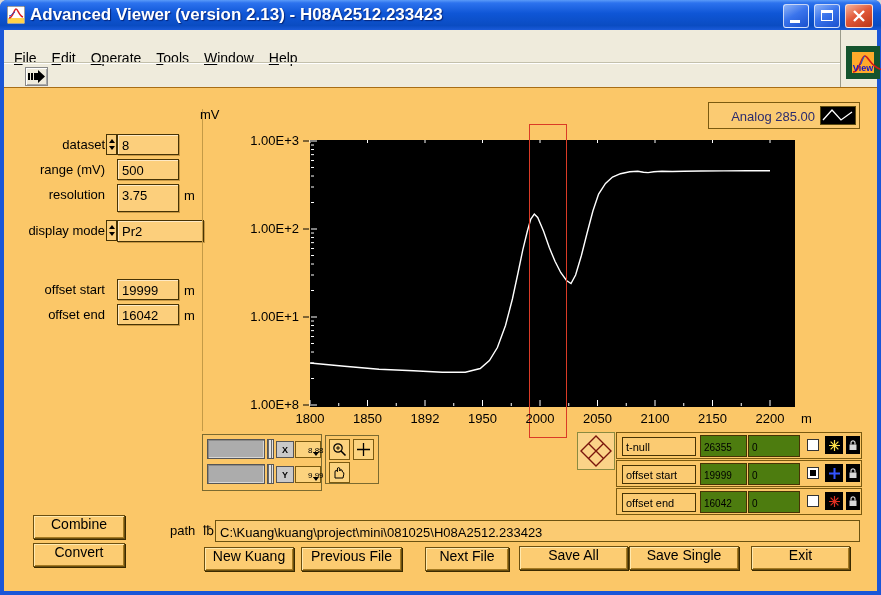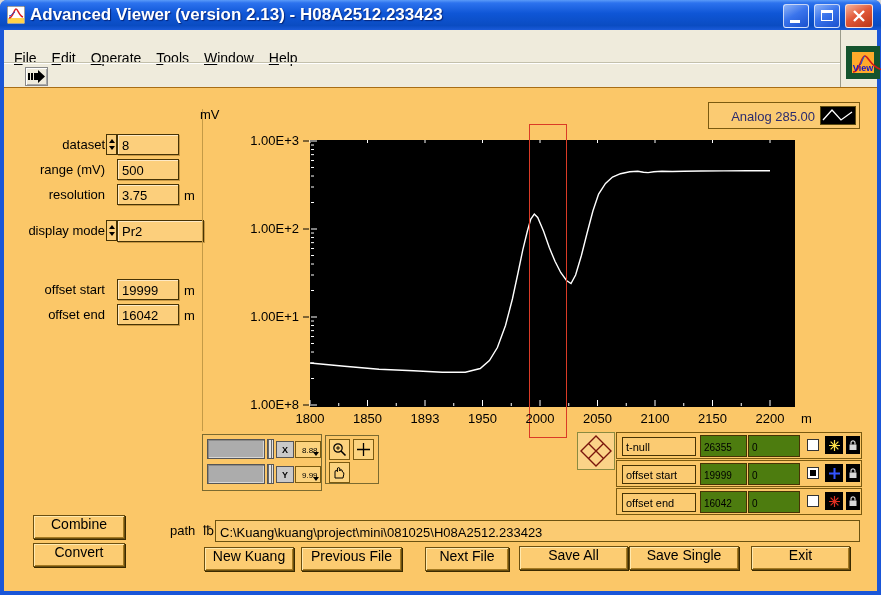--- a/index.html
+++ b/index.html
@@ -69,21 +69,21 @@
     border:1px solid #8a8a40;}
   
   #palette{left:198px;top:346px;width:120px;height:57px;border:1px solid #7a6a30;}
   .gray-box{position:absolute;width:58px;height:20px;background:#ACACAC;
     border:1px solid #555;box-shadow:inset 1px 1px 0 #8a8a8a,inset -1px -1px 0 #d6d6d6;}
   .stripe-box{position:absolute;width:7px;height:20px;
     background:repeating-linear-gradient(90deg,#6a6a6a 0 1px,#e2e2e2 1px 3px);border:1px solid #555;}
   .axis-btn{position:absolute;width:18px;height:17px;background:#C9C9C9;border:1px solid #555;
     font-size:9px;font-weight:bold;text-align:center;padding-top:3px;color:#000;}
   .fmt-box{position:absolute;width:26px;height:17px;background:#FCD37E;border:1px solid #7a5a10;
-    font-size:8px;color:#000;padding:4px 0 0 6px;}
+    font-size:8px;color:#000;padding:4px 0 0 12px;}
   .fmt-box .dn{position:absolute;right:1px;bottom:1px;width:0;height:0;
     border-left:3px solid transparent;border-right:3px solid transparent;border-top:4px solid #000;}
   #zoom-palette{left:321px;top:347px;width:54px;height:49px;border:1px solid #7a6a30;}
   .tool-btn{position:absolute;width:21px;height:21px;background:#FCD37E;border:1px solid #7a5a10;
     display:flex;align-items:center;justify-content:center;}
   
   .cursor-row{position:absolute;left:612px;width:246px;height:27px;border:1px solid #7a5a10;}
   .cr-label{position:absolute;left:5px;top:4px;width:74px;height:19px;background:#FBCB72;
     border:1px solid #463305;font-size:11px;color:#000;padding:3px 0 0 3px;white-space:nowrap;overflow:hidden;}
   .cr-val1{position:absolute;left:83px;top:2px;width:47px;height:22px;}
@@ -165,21 +165,21 @@
     <div class="spin" style="left:102px;top:46px">
       <div class="tri-up"></div>
       <div class="tri-dn"></div>
     </div>
     <div class="field" style="left:113px;top:46px;width:62px;height:21px">8</div>
 
     <div class="flabel" style="left:0;top:74px">range (mV)</div>
     <div class="field" style="left:113px;top:71px;width:62px;height:21px">500</div>
 
     <div class="flabel" style="left:0;top:99px">resolution</div>
-    <div class="field" style="left:113px;top:96px;width:62px;height:21px">3.75</div>
+    <div class="field" style="left:113px;top:96px;width:62px;height:28px">3.75</div>
     <div class="unit" style="left:180px;top:100px">m</div>
 
     <div class="flabel" style="left:0;top:135px">display mode</div>
     <div class="spin" style="left:102px;top:132px">
       <div class="tri-up"></div>
       <div class="tri-dn"></div>
     </div>
     <div class="field" style="left:113px;top:132px;width:87px;height:22px">Pr2</div>
 
     <div class="flabel" style="left:0;top:194px">offset start</div>
@@ -366,21 +366,21 @@
     <div class="btn3d" style="left:29px;top:427px;width:92px">Combine</div>
     <div class="btn3d" style="left:29px;top:455px;width:92px">Convert</div>
     <div class="btn3d" style="left:200px;top:459px;width:90px">New Kuang</div>
     <div class="btn3d" style="left:297px;top:459px;width:101px">Previous File</div>
     <div class="btn3d" style="left:421px;top:459px;width:84px">Next File</div>
     <div class="btn3d" style="left:625px;top:458px;width:110px">Save Single</div>
     <div class="btn3d" style="left:515px;top:458px;width:109px">Save All</div>
     <div class="btn3d" style="left:747px;top:458px;width:99px">Exit</div>
   <div class="xtick" style="left: 283px;">1800</div>
       <div class="xtick" style="left: 340.5px;">1850</div>
-      <div class="xtick" style="left: 398px;">1893</div>
+      <div class="xtick" style="left: 398px;">1892</div>
       <div class="xtick" style="left: 455.5px;">1950</div>
       <div class="xtick" style="left: 513px;">2000</div>
       <div class="xtick" style="left: 570.5px;">2050</div>
       <div class="xtick" style="left: 628px;">2100</div>
       <div class="xtick" style="left: 685.5px;">2150</div>
       <div class="xtick" style="left: 743px;">2200</div>
       <div class="ytick" style="top: 309px;">1.00E+8</div>
       <div class="ytick" style="top: 221px;">1.00E+1</div>
       <div class="ytick" style="top: 133px;">1.00E+2</div>
       <div class="ytick" style="top: 45px;">1.00E+3</div>

